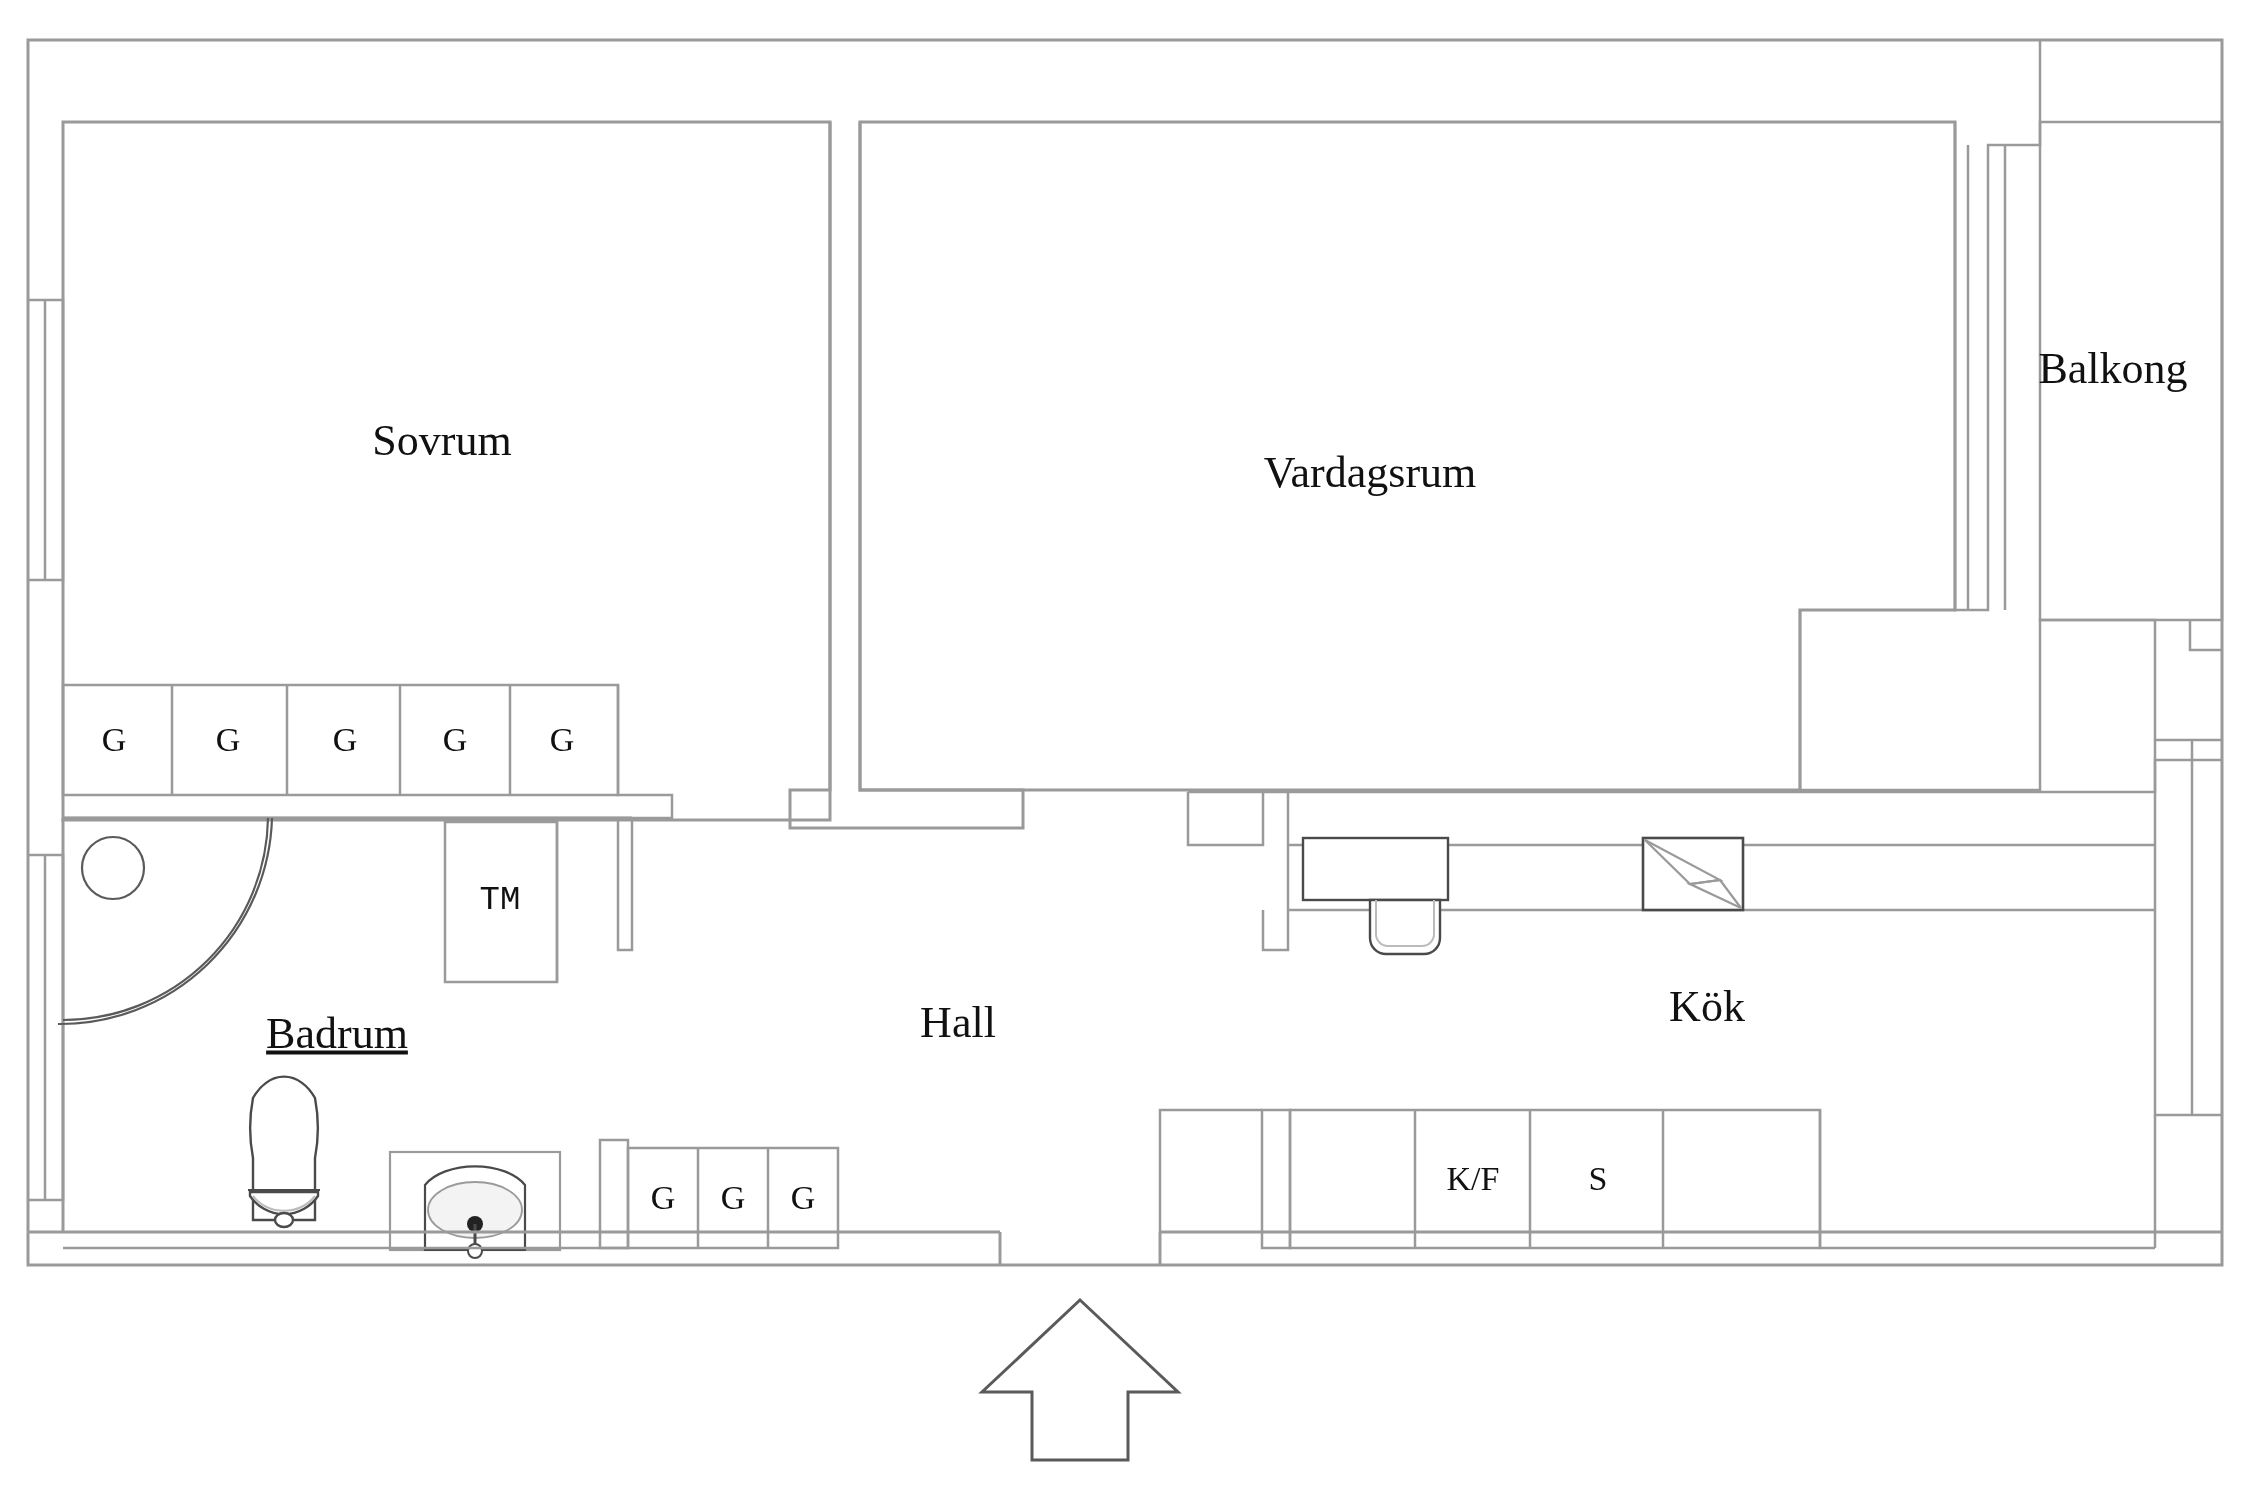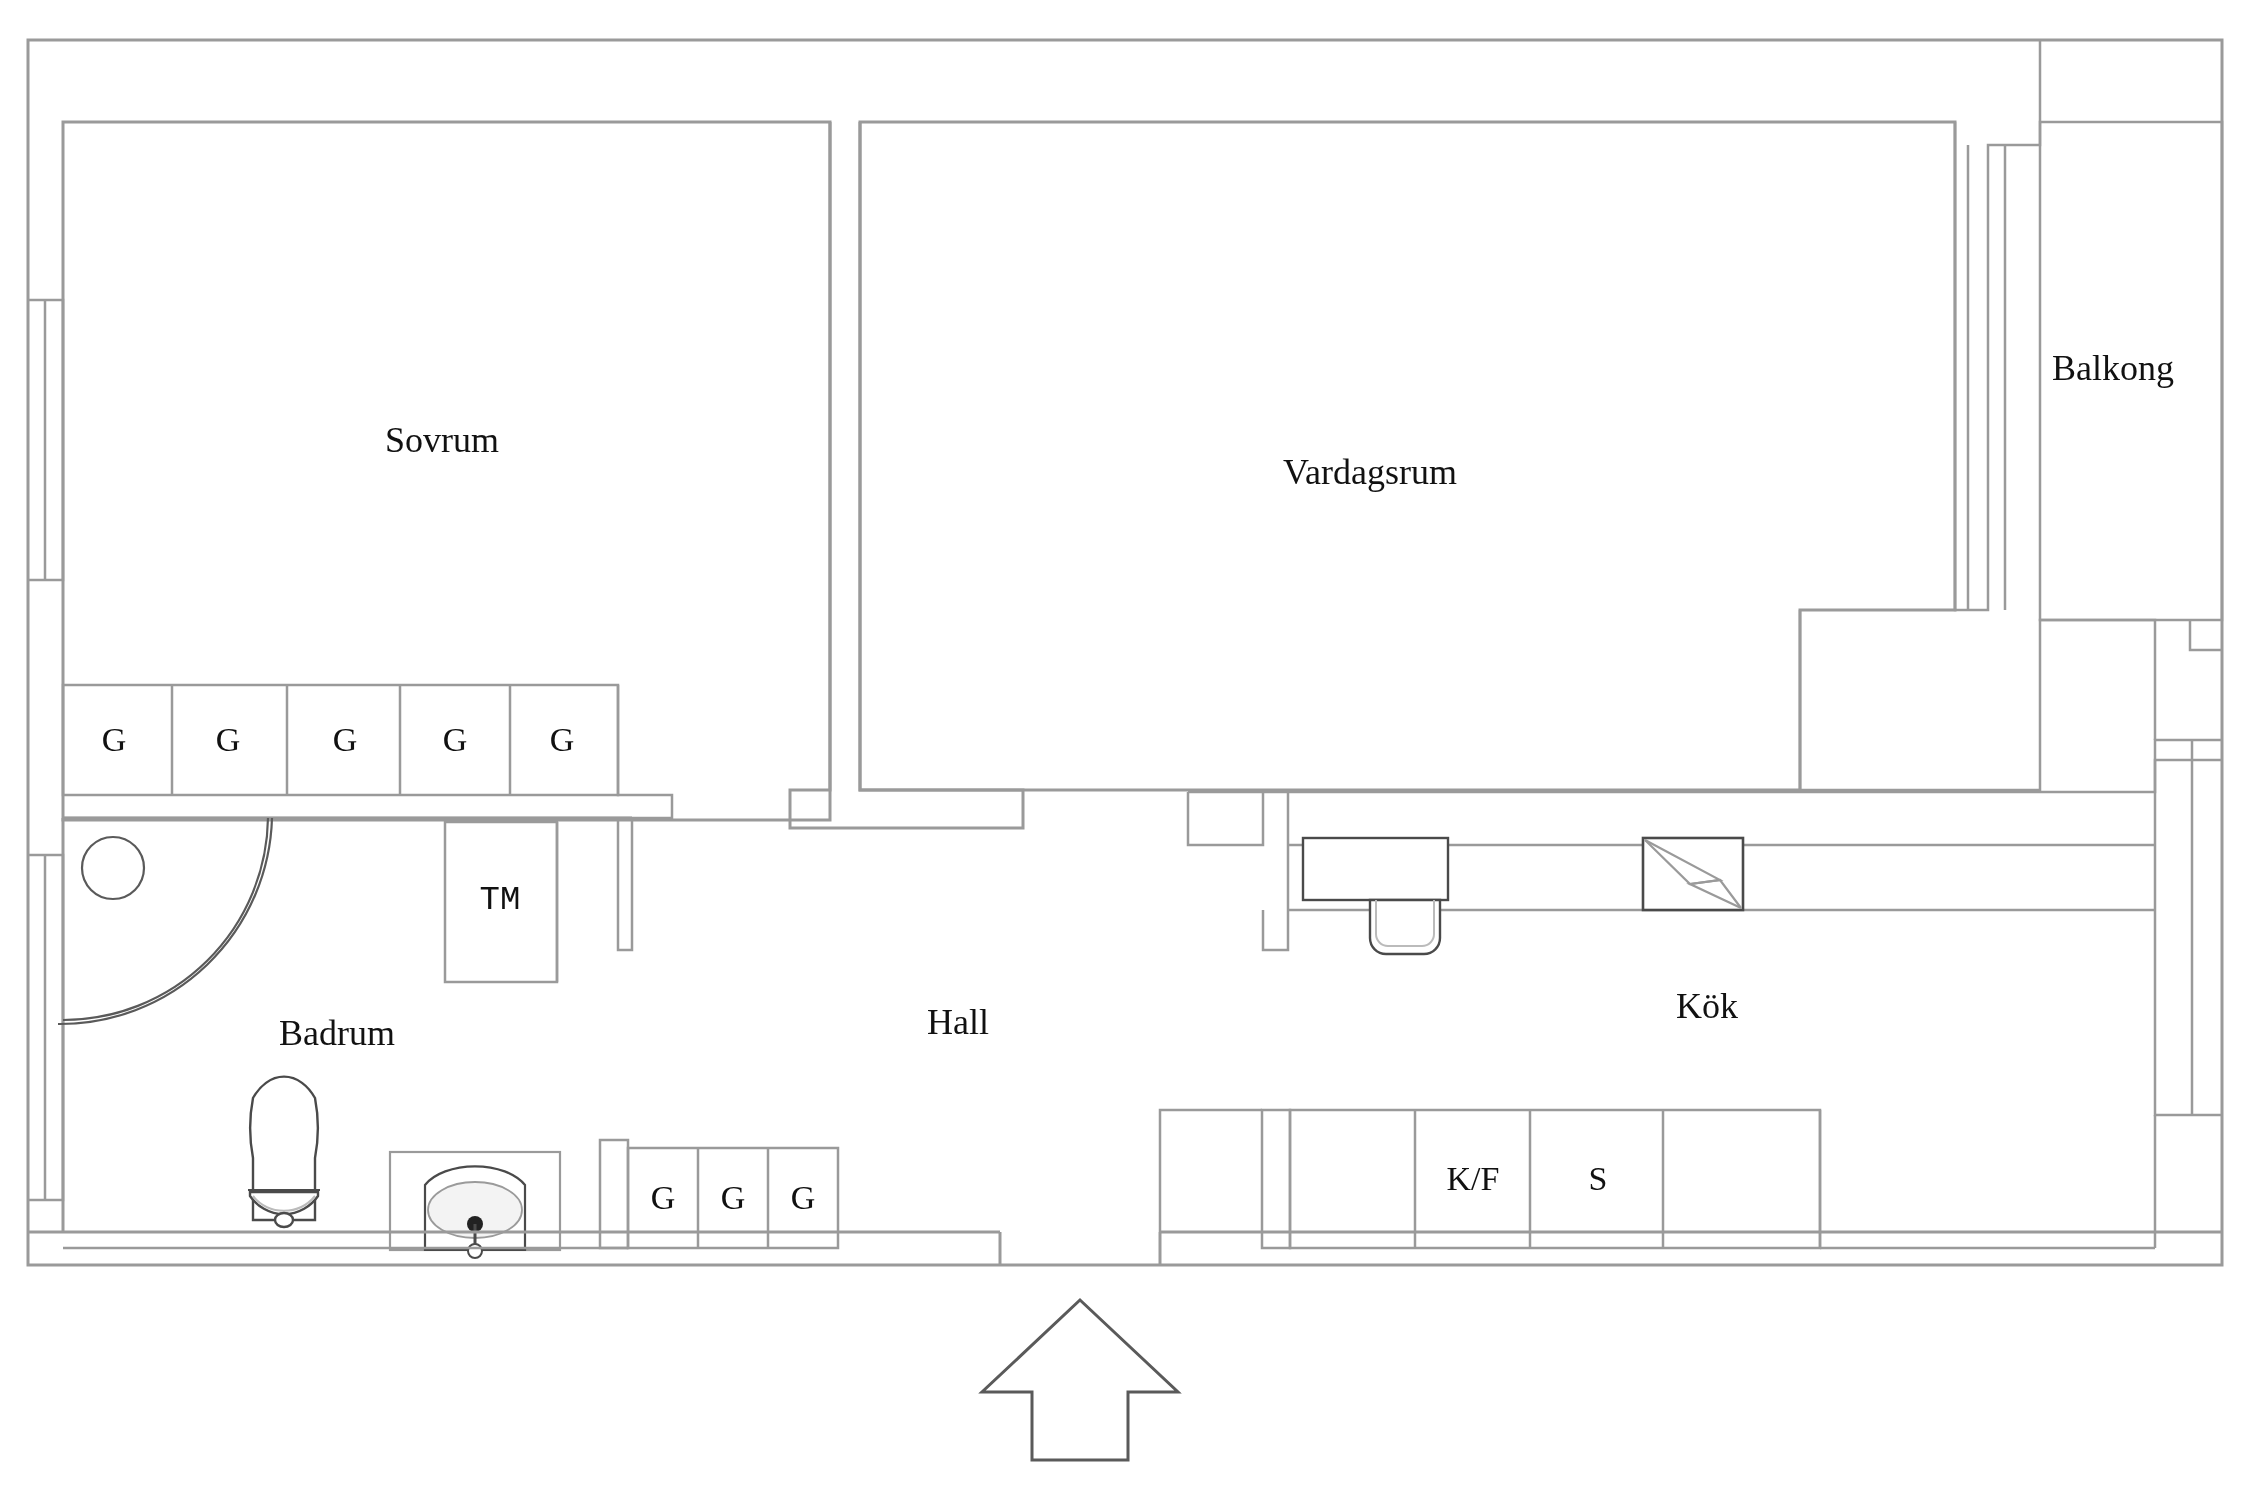--- a/index.html
+++ b/index.html
@@ -23,21 +23,21 @@
     height: 1500px;
   }
   .room-label {
     position: absolute;
     color: #111111;
     font-family: "Liberation Serif", "DejaVu Serif", serif;
     white-space: nowrap;
     transform: translate(-50%, -50%);
     user-select: none;
   }
-  .room-label.big   { font-size: 36px; }
+  .room-label.big   { font-size: 44px; }
   .cell-label {
     position: absolute;
     color: #111111;
     font-family: "Liberation Serif", "DejaVu Serif", serif;
     font-size: 34px;
     white-space: nowrap;
     transform: translate(-50%, -50%);
     user-select: none;
   }
 </style>
@@ -226,21 +226,21 @@
       <path d="M 1800 790 L 1800 610"></path>
       <path d="M 2155 1115 L 2155 1248"></path>
     </g>
 
   </svg>
 
   <div class="room-label big" style="left:430px;  top:440px;margin-left:12px;">Sovrum</div>
   <div class="room-label big" style="left:1370px; top:440px;margin-top:32px;">Vardagsrum</div>
   <div class="room-label big" style="left:2113px; top:368px;">Balkong</div>
   <div class="room-label big" style="left:958px;  top:1022px;">Hall</div>
-  <div class="room-label big" style="left:337px;  top:1033px;">Badrum</div>
+  <div class="room-label big" style="left:337px;  top:1033px;text-decoration:underline;">Badrum</div>
   <div class="room-label big" style="left:1707px; top:1006px;">Kök</div>
 
   <div class="cell-label" style="left:114px; top:740px;">G</div>
   <div class="cell-label" style="left:228px; top:740px;">G</div>
   <div class="cell-label" style="left:345px; top:740px;">G</div>
   <div class="cell-label" style="left:455px; top:740px;">G</div>
   <div class="cell-label" style="left:562px; top:740px;">G</div>
 
   <div class="cell-label" style="left:663px; top:1198px;">G</div>
   <div class="cell-label" style="left:733px; top:1198px;">G</div>

